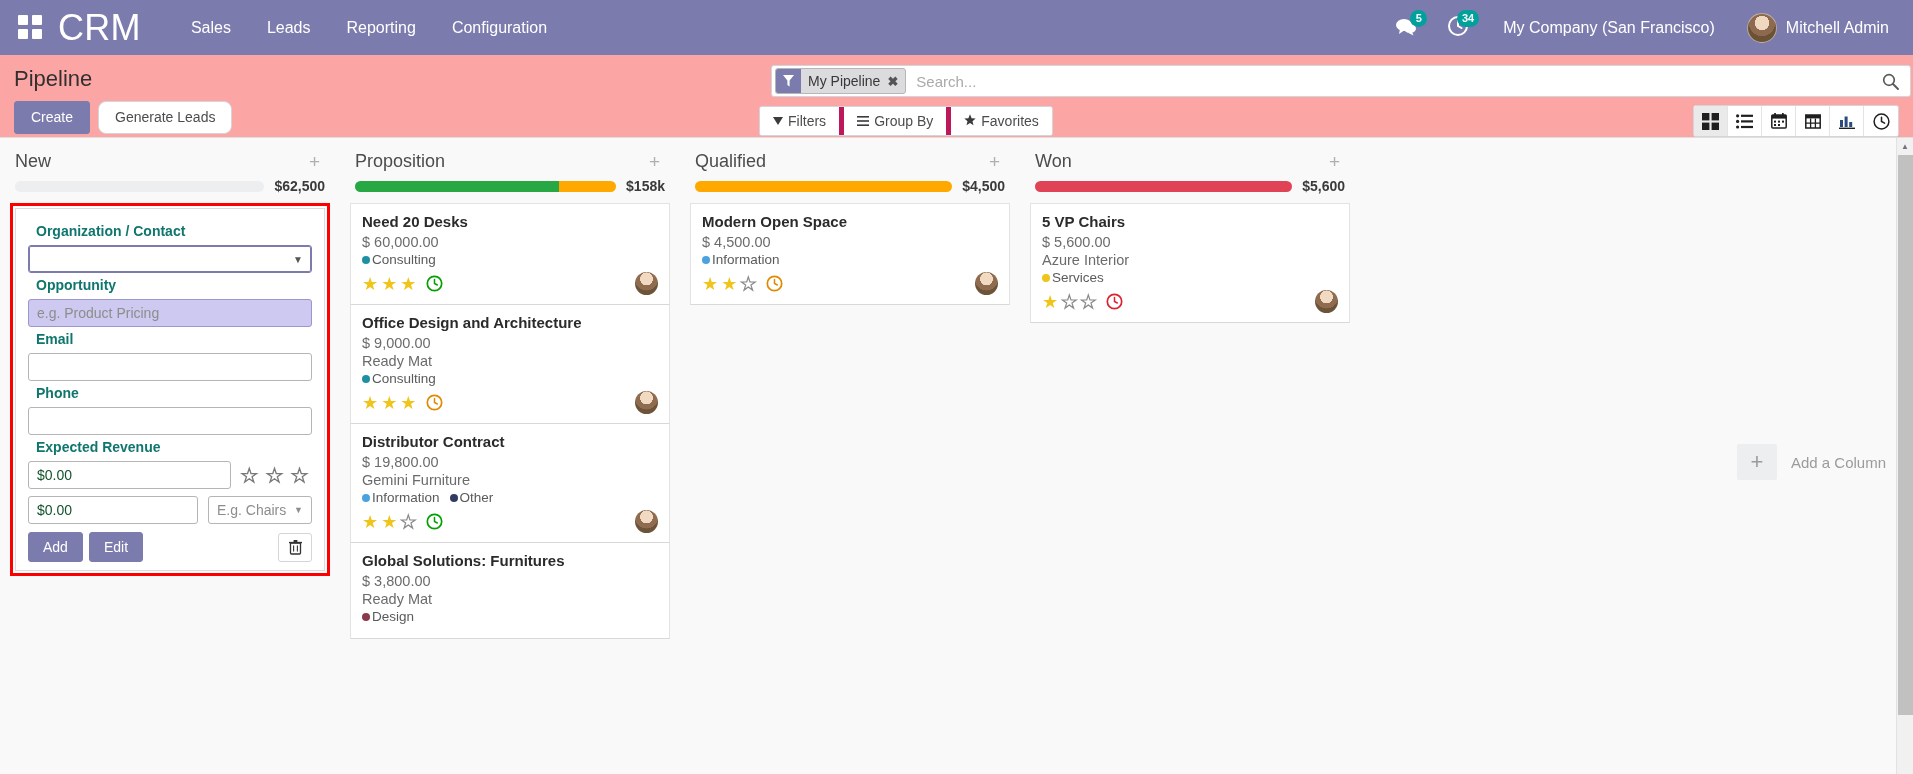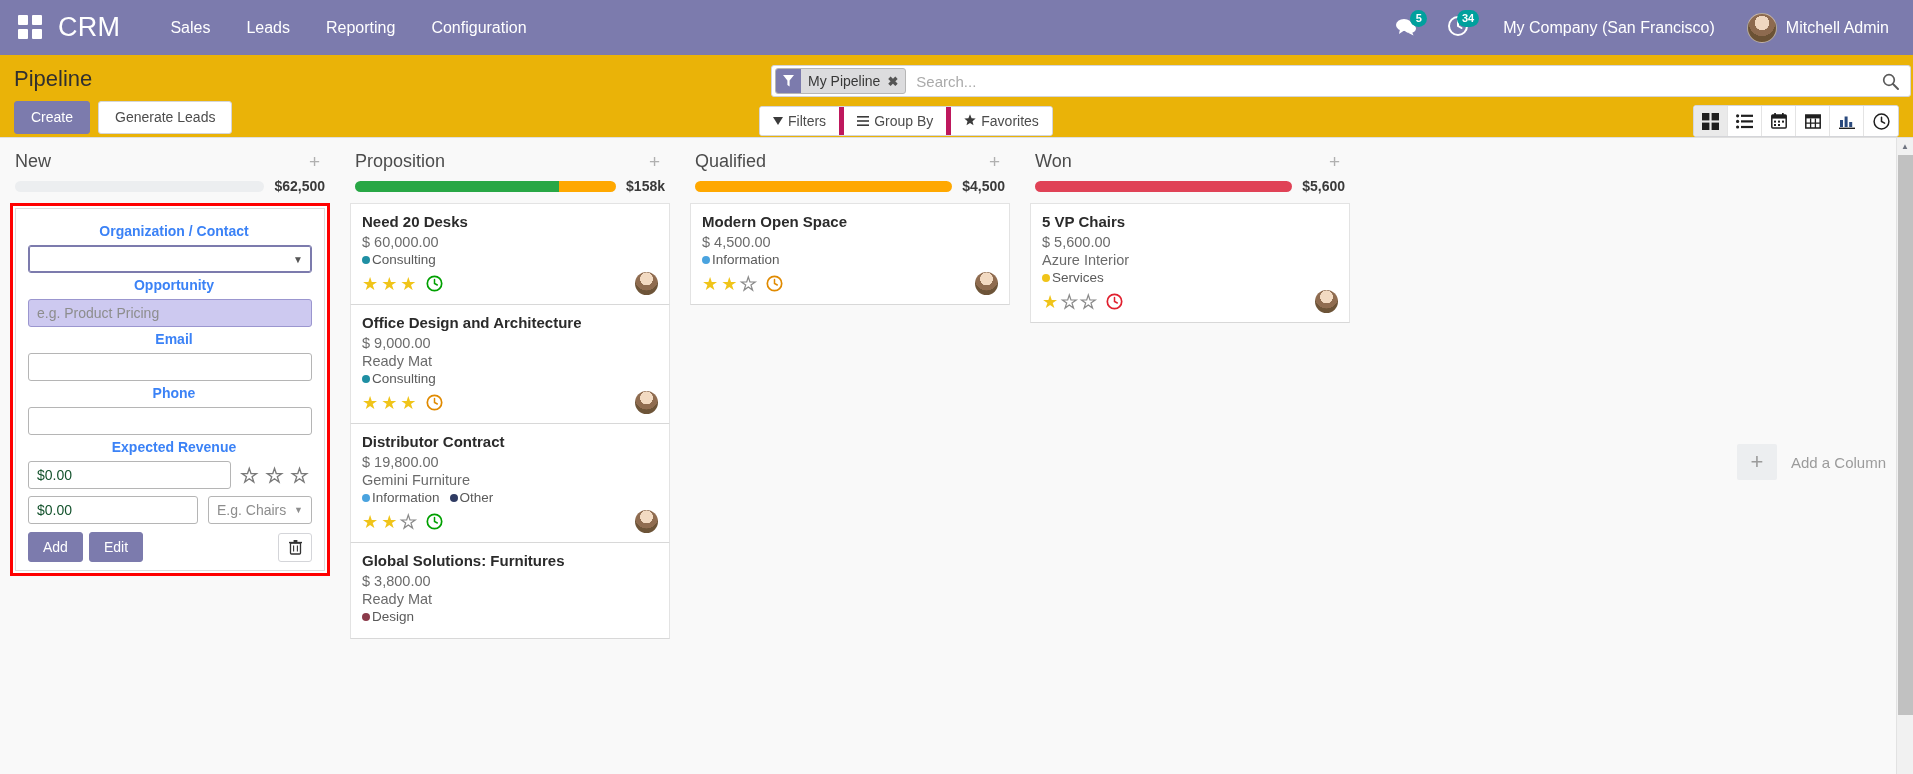--- a/index.html
+++ b/index.html
@@ -28,21 +28,21 @@
     width: 26px; height: 26px;
     display: grid;
     grid-template-columns: 10px 10px;
     grid-template-rows: 10px 10px;
     gap: 4px;
     margin-right: 14px;
     cursor: pointer;
   }
   .apps-grid i { background: #fff; border-radius: 1px; display:block; }
   .brand {
-    font-size: 27px;
+    font-size: 36px;
     letter-spacing: .3px;
     margin-right: 32px;
     cursor: pointer;
     font-weight: 400;
   }
   .menu-item {
     font-size: 16px;
     padding: 6px 18px;
     cursor: pointer;
     white-space: nowrap;
@@ -92,21 +92,21 @@
     width: 30px; height: 30px;
     border-radius: 50%;
     background: radial-gradient(circle at 50% 32%, #f0d7c0 0 30%, #8d6a4f 31% 55%, #6b5235 56% 100%);
     border: 1px solid rgba(255,255,255,.5);
     overflow: hidden;
     flex: none;
   }
 
   
   .control-panel {
-    background: #eab308;
+    background: #fca5a5;
     border-bottom: 1px solid #dfdfdf;
     padding: 10px 14px 8px 14px;
     display: flex;
     align-items: flex-start;
     position: relative;
     height: 83px;
   }
   .cp-left { display: flex; flex-direction: column; gap: 8px; }
   .breadcrumb-title {
     font-size: 22px;
@@ -119,21 +119,21 @@
   .btn {
     font-size: 14px;
     padding: 7px 16px;
     border-radius: 3px;
     cursor: pointer;
     border: 1px solid transparent;
     line-height: 1.2;
     white-space: nowrap;
   }
   .btn-primary { background: #7C7BAD; color: #fff; border-color: #7C7BAD; }
-  .btn-default { background: #fff; color: #4c4c4c; border-color: #d4d5d9; }
+  .btn-default { background: #fff; color: #4c4c4c; border-color: #d4d5d9; border-radius: 8px; }
 
   .cp-right {
     margin-left: auto;
     display: flex;
     flex-direction: column;
     align-items: flex-start;
     width: 1140px;
   }
   .search-row {
     display: flex;
@@ -359,23 +359,22 @@
     background: #fff;
   }
   .quick-create {
     background: #fff;
     border: 1px solid #dcdcdc;
     padding: 10px 12px 8px 12px;
   }
   .qc-label {
     font-size: 14px;
     font-weight: bold;
-    color: #3b82f6;
+    color: #0f766e;
     margin: 4px 0 6px 8px;
-    text-align: center;
   }
   .qc-input {
     width: 100%;
     height: 28px;
     border: 1px solid #b5b5b5;
     border-radius: 3px;
     padding: 0 8px;
     font-size: 14px;
     font-family: "Liberation Sans", sans-serif;
     color: #14532d;

